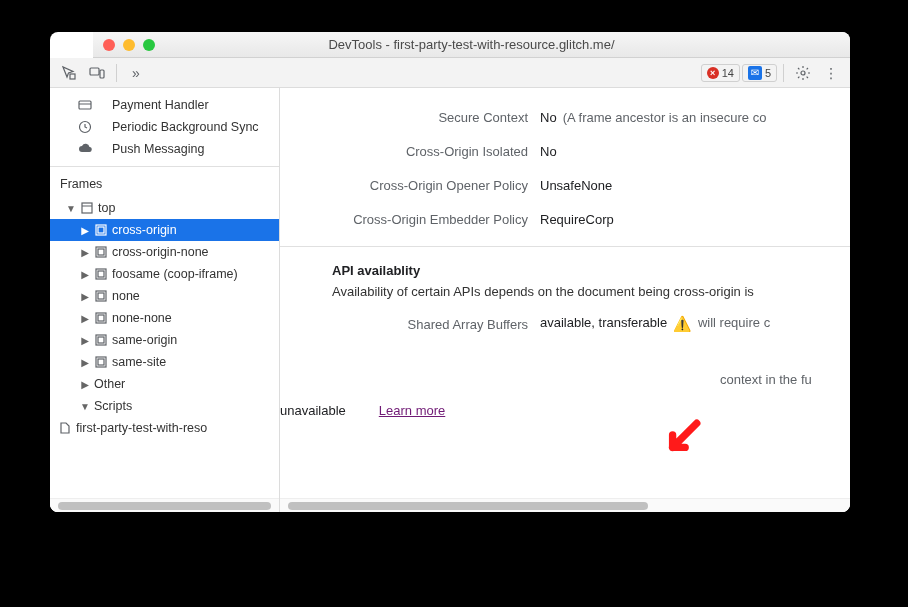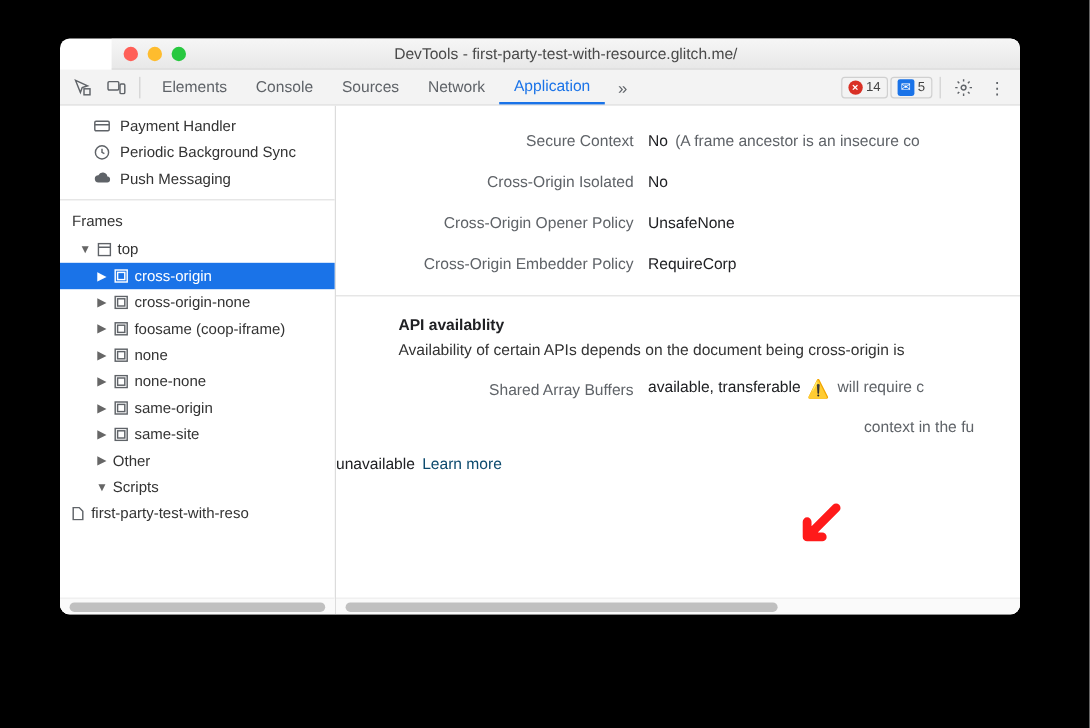--- a/index.html
+++ b/index.html
@@ -74,21 +74,21 @@
     }
     .badge-red { width: 12px; height: 12px; border-radius: 50%; background: #d93025; color:#fff; display:flex;align-items:center;justify-content:center; font-size:9px; font-weight:bold;}
     .badge-blue { width: 14px; height: 14px; border-radius: 2px; background: #1a73e8; color:#fff; display:flex;align-items:center;justify-content:center; font-size:10px;}
     .body { flex: 1; display: flex; overflow: hidden; }
     .sidebar {
       width: 230px; border-right: 1px solid #dcdcdc; background: #fff;
       display: flex; flex-direction: column; overflow: hidden;
     }
     .sidebar-top { padding: 6px 0; }
     .side-item {
-      display: flex; align-items: center; gap: 8px;
+      display: flex; align-items: center; gap: 20px;
       padding: 4px 0 4px 28px; font-size: 12.5px; color: #333;
     }
     .side-item .icon { width: 14px; height: 14px; color: #5f6368; display:flex;align-items:center;justify-content:center; }
     .frames-header {
       font-size: 12.5px; color: #333; padding: 10px 10px 6px 10px;
       border-top: 1px solid #e0e0e0;
     }
     .tree { font-size: 12.5px; }
     .tree-row {
       display: flex; align-items: center; gap: 4px;
@@ -123,21 +123,21 @@
     .section-divider { border-top: 1px solid #e0e0e0; margin-top: 10px; }
     .section-title {
       font-weight: 600; font-size: 13px; color: #202124;
       padding: 16px 0 6px 52px;
     }
     .section-desc {
       font-size: 13px; color: #333; padding: 0 0 8px 52px;
       white-space: nowrap; overflow: hidden;
     }
     .warning-icon { color:#f9ab00; font-size: 15px; }
-    .link { color: #0c4a6e; cursor: pointer; }
+    .link { color: #701a75; text-decoration: underline; cursor: pointer; margin-left: 27px; }
     .main-scroll {
       height: 14px; background: #fafafa; border-top: 1px solid #eee;
       display: flex; align-items: center; padding: 0 8px;
     }
     .main-scroll .thumb { height: 8px; border-radius: 4px; background: #c0c0c0; width: 360px; }
     .arrow-callout {
       position: absolute;
       color: #ff0000; font-size: 36px;
       transform: rotate(0deg);
       top: 418px; left: 660px;
@@ -167,27 +167,20 @@
           <rect x="9" y="9" width="5" height="5" fill="none" stroke="currentColor" stroke-width="1.2"></rect>
         </svg>
     </div>
     <div class="tb-btn">
       <svg width="16" height="16" viewBox="0 0 16 16">
           <rect x="1" y="3" width="9" height="7" rx="1" fill="none" stroke="currentColor" stroke-width="1.2"></rect>
           <rect x="11" y="5" width="4" height="8" rx="1" fill="none" stroke="currentColor" stroke-width="1.2"></rect>
         </svg>
     </div>
     <div class="tb-sep"></div>
-    <div class="tabs">
-      <div class="tab">Elements</div>
-      <div class="tab">Console</div>
-      <div class="tab">Sources</div>
-      <div class="tab">Network</div>
-      <div class="tab active">Application</div>
-    </div>
     <div class="tb-btn" style="font-size:14px;">»</div>
     <div class="spacer"></div>
     <div class="badge">
       <span class="badge-red">×</span>
       <span>14</span>
     </div>
     <div class="badge">
       <span class="badge-blue">✉</span>
       <span>5</span>
     </div>
@@ -372,21 +365,21 @@
         <div class="section-desc">Availability of certain APIs depends on the document being cross-origin is</div>
 
         <div class="kv-row">
           <div class="kv-key">Shared Array Buffers</div>
           <div class="kv-val">
             <span>available, transferable</span>
             <span class="warning-icon">⚠️</span>
             <span style="color:#5f6368">will require c</span>
           </div>
         </div>
-        <div class="kv-row" style="height:28px;">
+        <div class="kv-row" style="height:28px;margin-top:24px;">
           <div class="kv-key"></div>
           <div class="kv-val" style="color:#5f6368; padding-left:180px;">
             <span>context in the fu</span>
           </div>
         </div>
         <div class="kv-row">
           <div class="kv-val">
             <span>unavailable</span>
             <span class="link">Learn more</span>
           </div>

